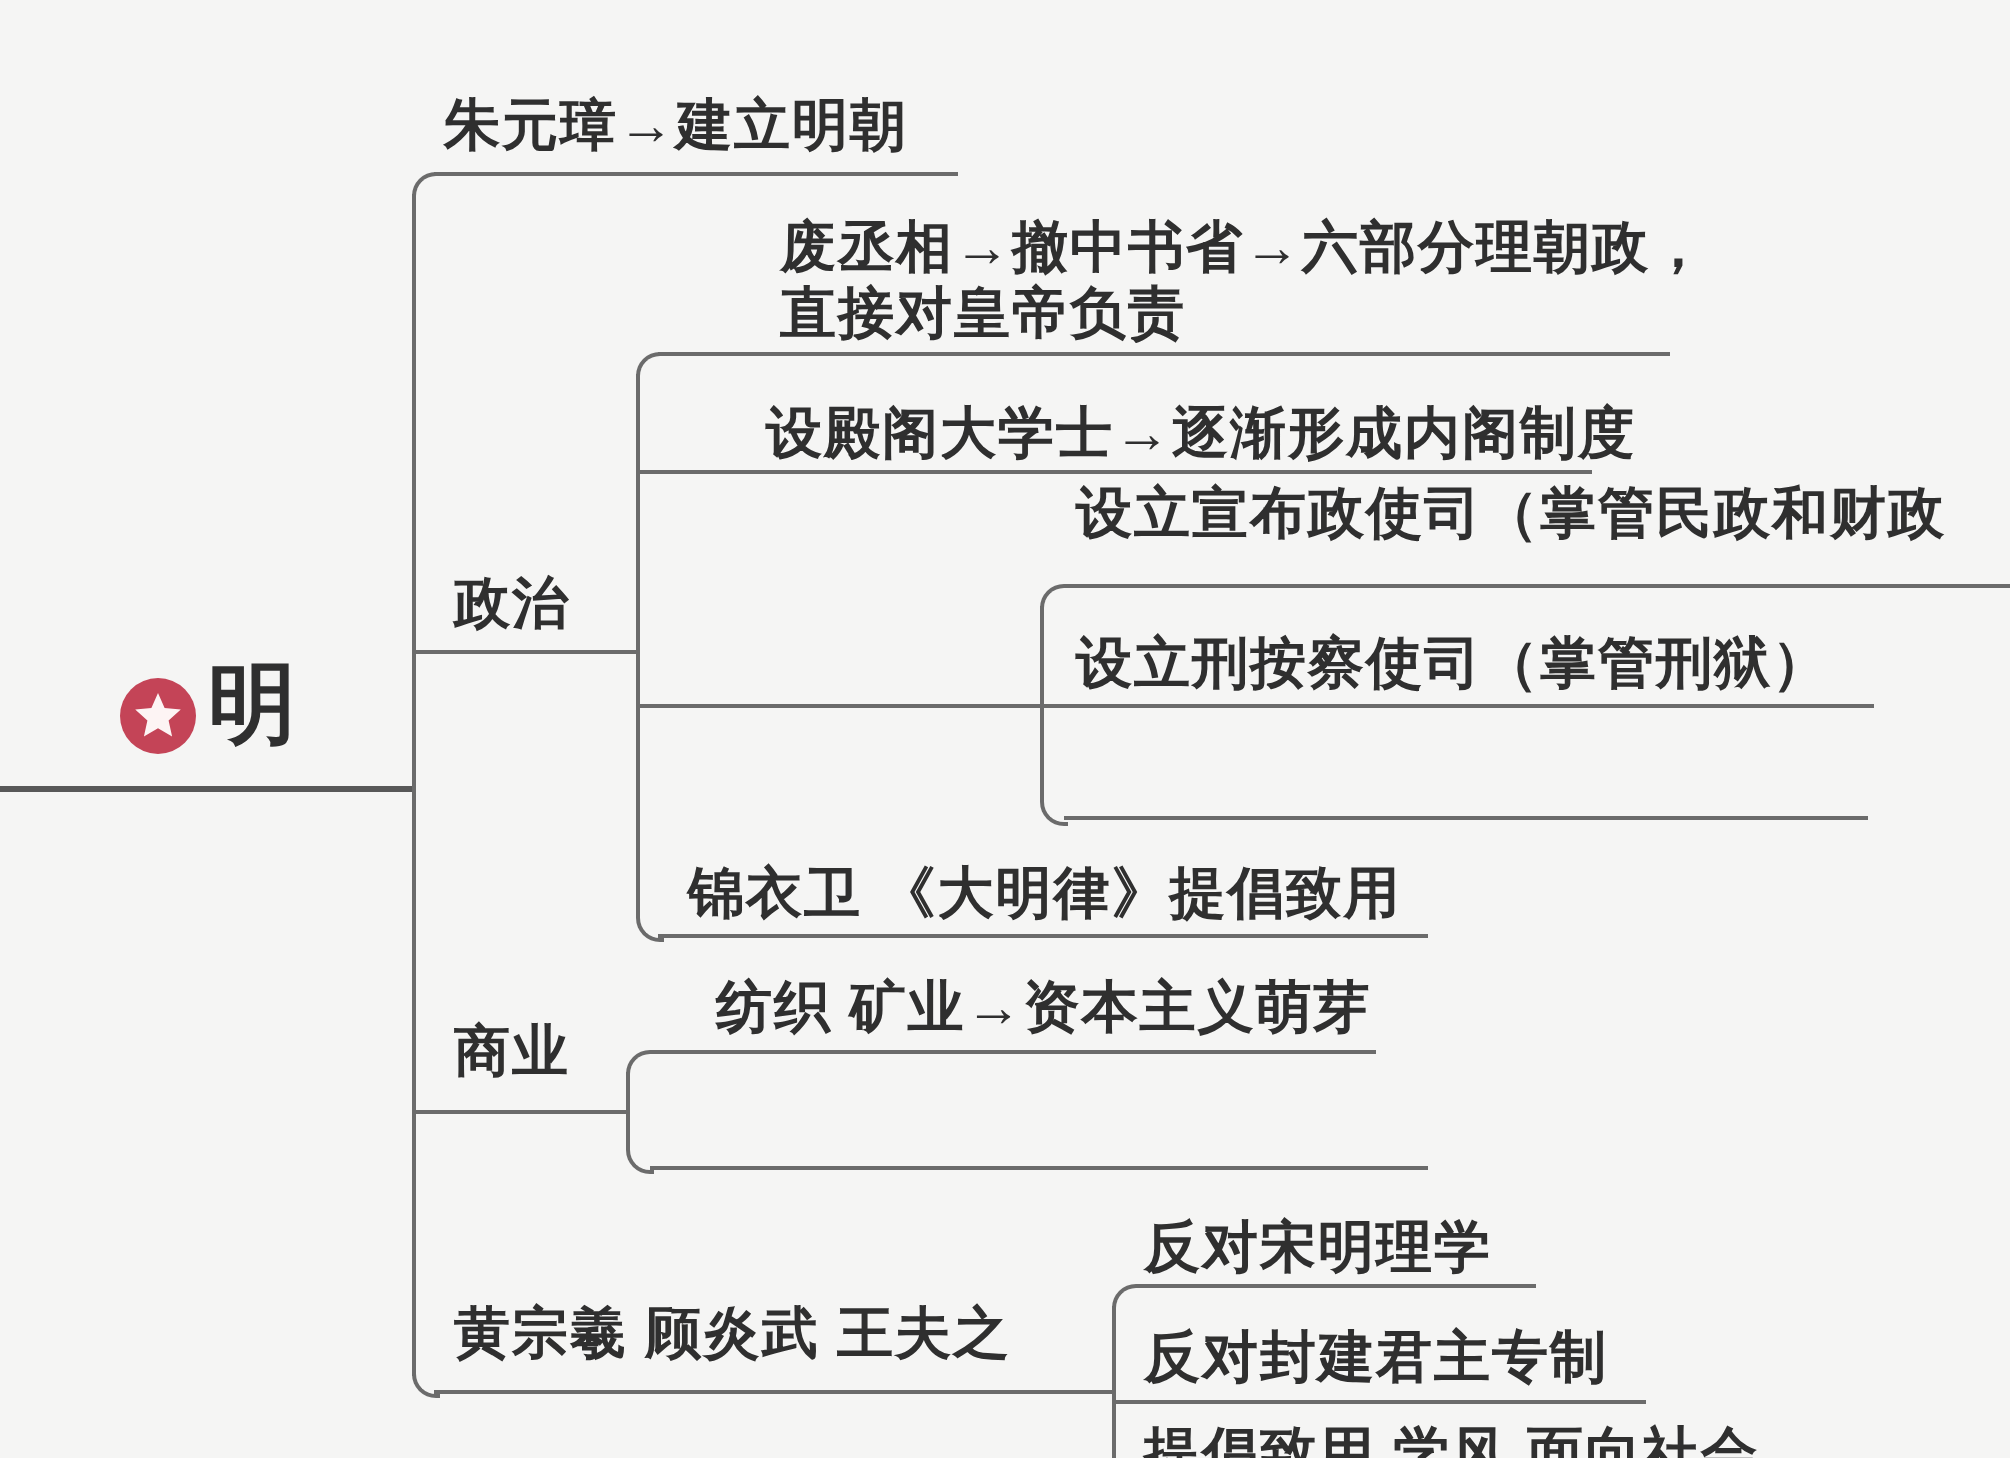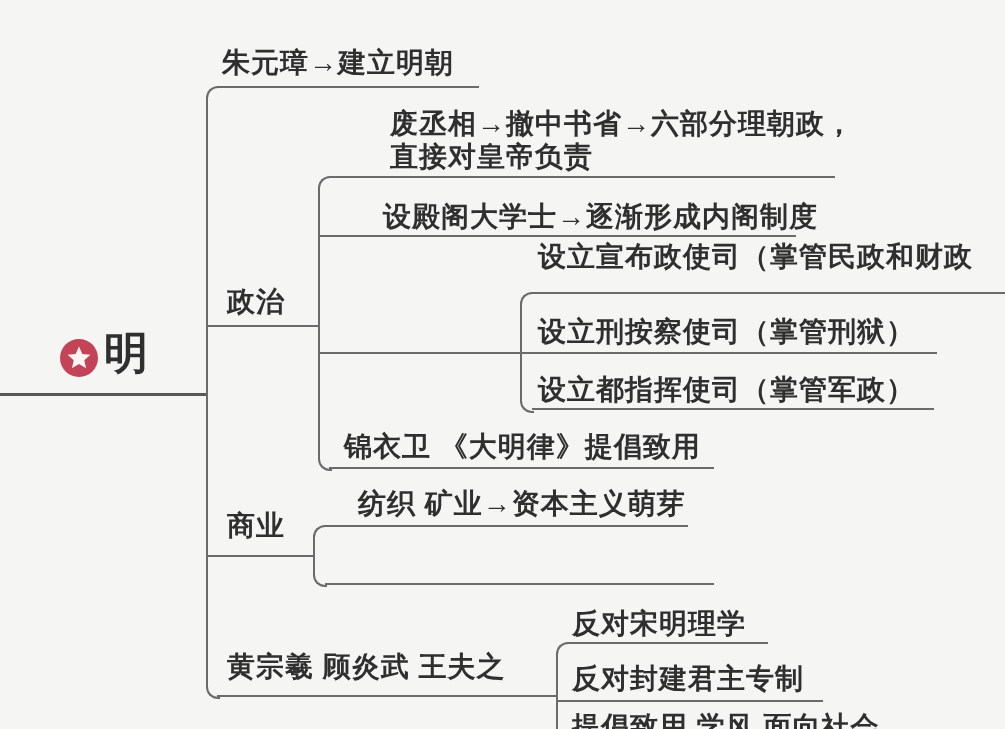--- a/index.html
+++ b/index.html
@@ -108,21 +108,20 @@
 
   <div class="corner-tl" style="left:520px;top:292px;"></div>
   <div class="vline" style="left:520px;top:303px;height:96px;"></div>
   <div class="corner-bl" style="left:520px;top:399px;"></div>
 
   <div class="node" style="left:538px;top:240px;">设立宣布政使司（掌管民政和财政</div>
   <div class="hline" style="left:532px;top:292px;width:473px;"></div>
 
   <div class="node" style="left:538px;top:315px;">设立刑按察使司（掌管刑狱）</div>
 
-  <div class="node" style="left:538px;top:373px;">设立都指挥使司（掌管军政）</div>
   <div class="hline" style="left:532px;top:408px;width:402px;"></div>
 
   <div class="node" style="left:344px;top:430px;">锦衣卫 《大明律》提倡致用</div>
   <div class="hline" style="left:329px;top:467px;width:385px;"></div>
 
   <div class="node" style="left:227px;top:509px;">商业</div>
   <div class="hline" style="left:208px;top:555px;width:105px;"></div>
 
   <div class="corner-tl" style="left:313px;top:525px;"></div>
   <div class="vline" style="left:313px;top:536px;height:37px;"></div>

